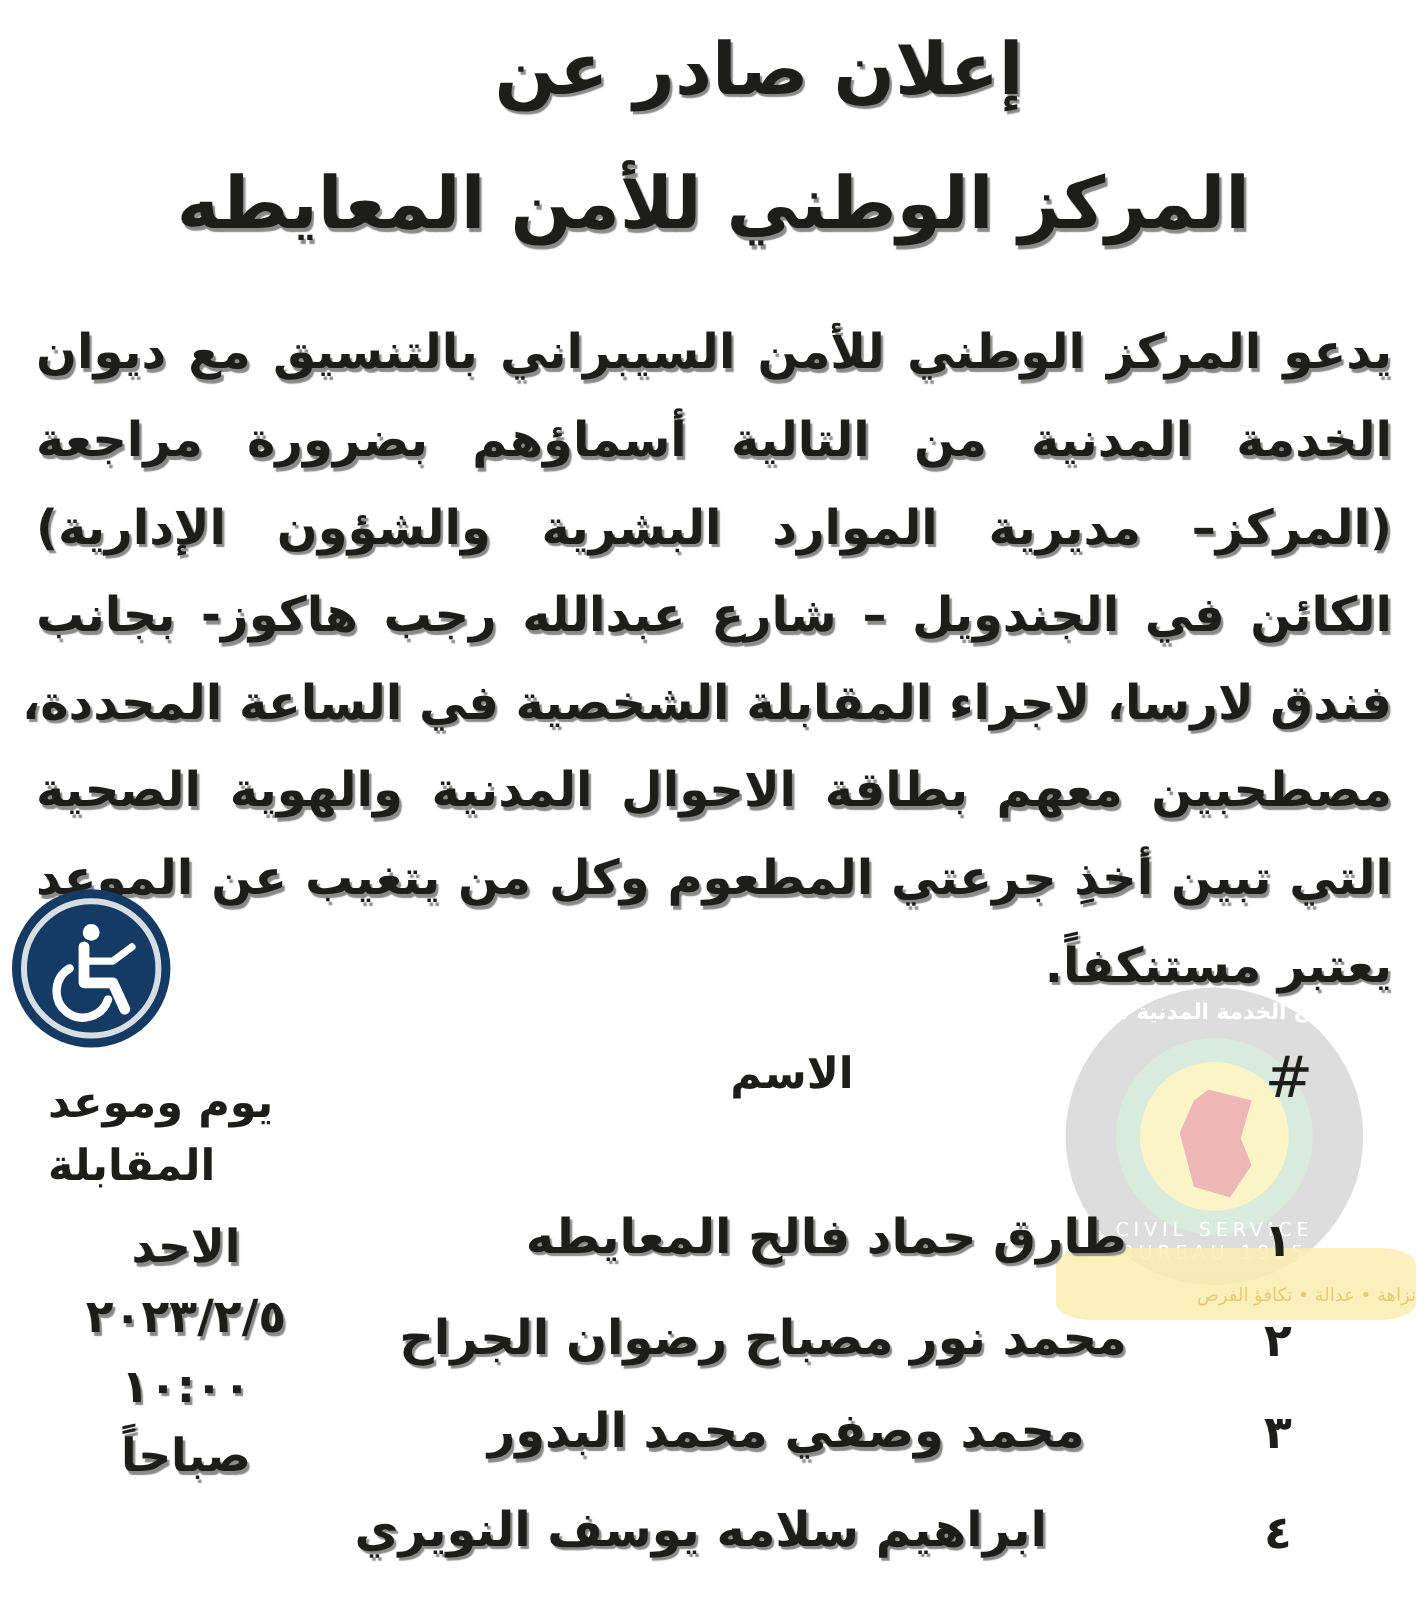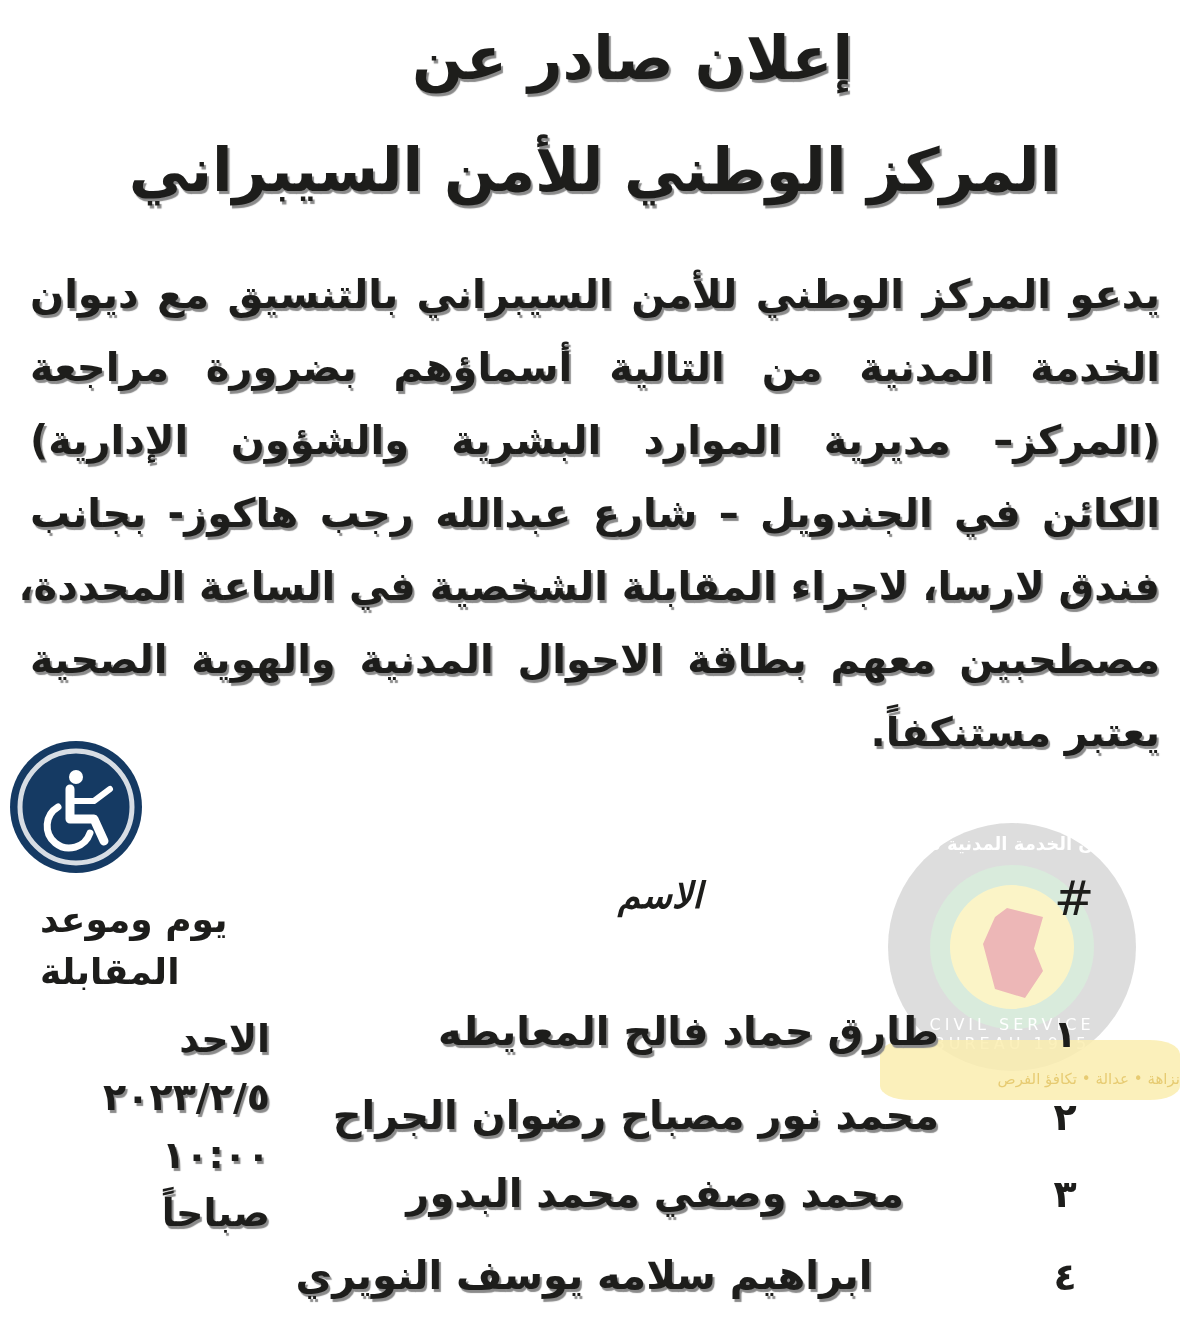--- a/index.html
+++ b/index.html
@@ -41,41 +41,42 @@
   
   .a11y {
     position: absolute; left: 10px; top: 741px; width: 132px; height: 132px;
     border-radius: 50%; background: #153a63;
   }
   .a11y svg { position:absolute; left:0; top:0; }
 
   
   .th { position: absolute; font-size: 36px; }
   #th-hash { left: 1054px; top: 870px; font-size: 48px; font-weight: normal; font-family: "DejaVu Sans", sans-serif; }
-  #th-name { left: 560px; width: 200px; top: 875px; text-align: center; font-style: italic; }
+  #th-name { left: 560px; width: 200px; top: 875px; text-align: center; }
   #th-date { left: 40px; width: 230px; top: 894px; text-align: left; line-height: 52px; }
   .row-num { position: absolute; left: 1040px; width: 50px; text-align: center; font-size: 38px; }
   .row-name { position: absolute; right: 250px; width: 700px; text-align: right; font-size: 40px; }
-  .sched { position: absolute; left: 40px; width: 230px; font-size: 38px; line-height: 58px; top: 1010px; }
+  .sched { position: absolute; left: 40px; width: 230px; text-align: center; font-size: 38px; line-height: 58px; top: 1010px; }
 </style>
 </head>
 <body>
 
 <div>
   <div id="t1" class="title ar shadow">إعلان صادر عن</div>
-  <div id="t2" class="title ar shadow">المركز الوطني للأمن السيبراني</div>
+  <div id="t2" class="title ar shadow">المركز الوطني للأمن المعايطه</div>
 </div>
 
 <div class="body-text ar shadow">
   <span class="body-line">يدعو المركز الوطني للأمن السيبراني بالتنسيق مع ديوان</span>
   <span class="body-line">الخدمة المدنية من التالية أسماؤهم بضرورة مراجعة</span>
   <span class="body-line">(المركز– مديرية الموارد البشرية والشؤون الإدارية)</span>
   <span class="body-line">الكائن في الجندويل – شارع عبدالله رجب هاكوز- بجانب</span>
   <span class="body-line">فندق لارسا، لاجراء المقابلة الشخصية في الساعة المحددة،</span>
   <span class="body-line">مصطحبين معهم بطاقة الاحوال المدنية والهوية الصحية</span>
+  <span class="body-line">التي تبين أخذِ جرعتي المطعوم وكل من يتغيب عن الموعد</span>
   <span class="body-line last">يعتبر مستنكفاً.</span>
 </div>
 
 <div class="seal">
   <div class="ring2"></div>
   <div class="ring3"></div>
   <div class="map"></div>
   <div class="seal-text-top ar">ديوان الخدمة المدنية ١٩٥٥</div>
   <div class="seal-text-bot">CIVIL SERVICE BUREAU 1955</div>
 </div>

